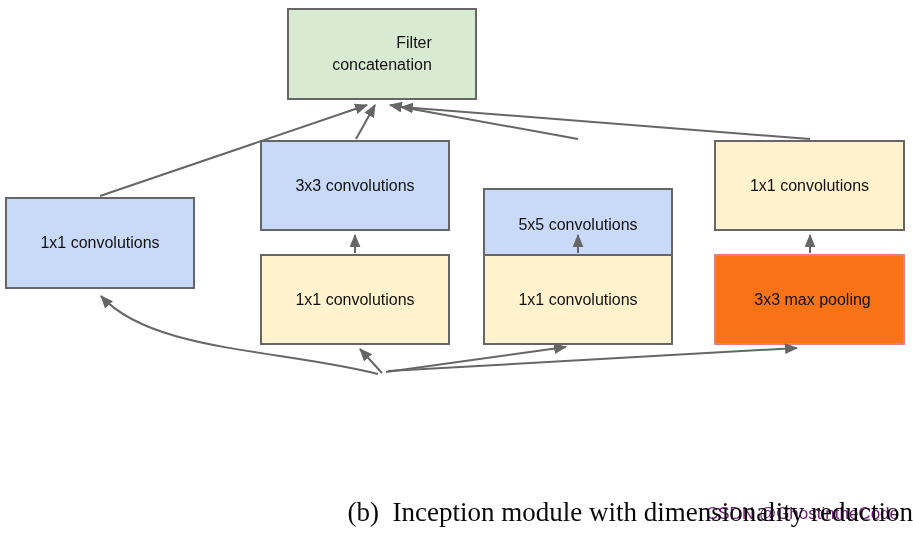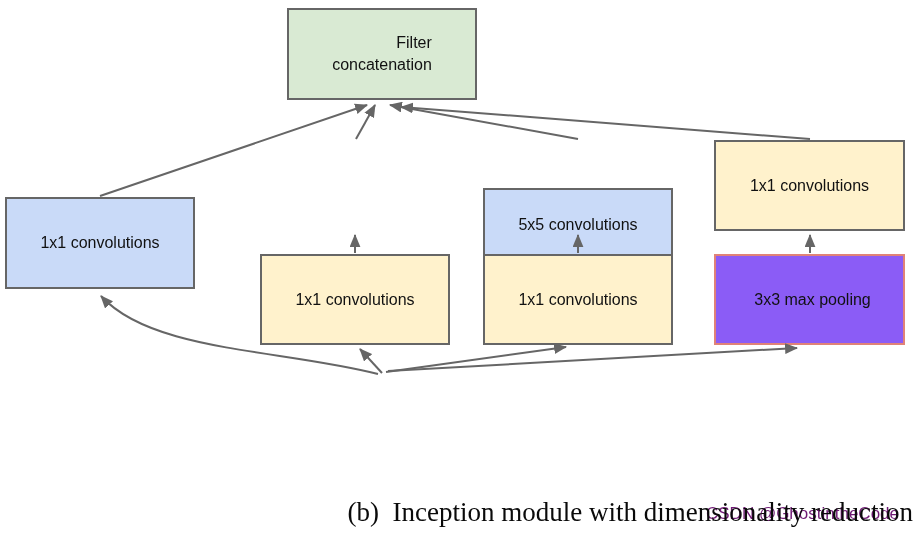--- a/index.html
+++ b/index.html
@@ -66,38 +66,41 @@
 
   <div class="node n-filter" style="background-color: rgb(217, 234, 211); border-color: rgb(102, 102, 102);">
     <span>Filter
 concatenation</span>
   </div>
 
   <div class="node n-left1x1" style="background-color: rgb(201, 218, 248); border-color: rgb(102, 102, 102);">
     <span>1x1 convolutions</span>
   </div>
 
+  <div class="node n-conv3" style="background-color: rgb(201, 218, 248); border-color: rgb(102, 102, 102);">
+    <span>3x3 convolutions</span>
+  </div>
 
   <div class="node n-conv5" style="background-color: rgb(201, 218, 248); border-color: rgb(102, 102, 102);">
     <span>5x5 convolutions</span>
   </div>
 
   <div class="node n-right1x1" style="background-color: rgb(255, 242, 204); border-color: rgb(102, 102, 102);">
     <span>1x1 convolutions</span>
   </div>
 
   <div class="node n-mid-l" style="background-color: rgb(255, 242, 204); border-color: rgb(102, 102, 102);">
     <span>1x1 convolutions</span>
   </div>
 
   <div class="node n-mid-r" style="background-color: rgb(255, 242, 204); border-color: rgb(102, 102, 102);">
     <span>1x1 convolutions</span>
   </div>
 
-  <div class="node n-pool" style="background-color: #8b5cf6; border-color: rgb(224, 130, 120); padding-left: 6px;">
+  <div class="node n-pool" style="background-color: #f97316; border-color: rgb(224, 130, 120); padding-left: 6px;">
     <span>3x3 max pooling</span>
   </div>
 
 
   <svg class="arrows" viewBox="0 0 913 533" xmlns="http://www.w3.org/2000/svg">
     <defs>
       <marker id="ah" viewBox="0 0 12 10" refX="11" refY="5" markerWidth="13" markerHeight="11" orient="auto" markerUnits="userSpaceOnUse">
         <path d="M0,0 L12,5 L0,10 Z" fill="#666666"></path>
       </marker>
     </defs>

